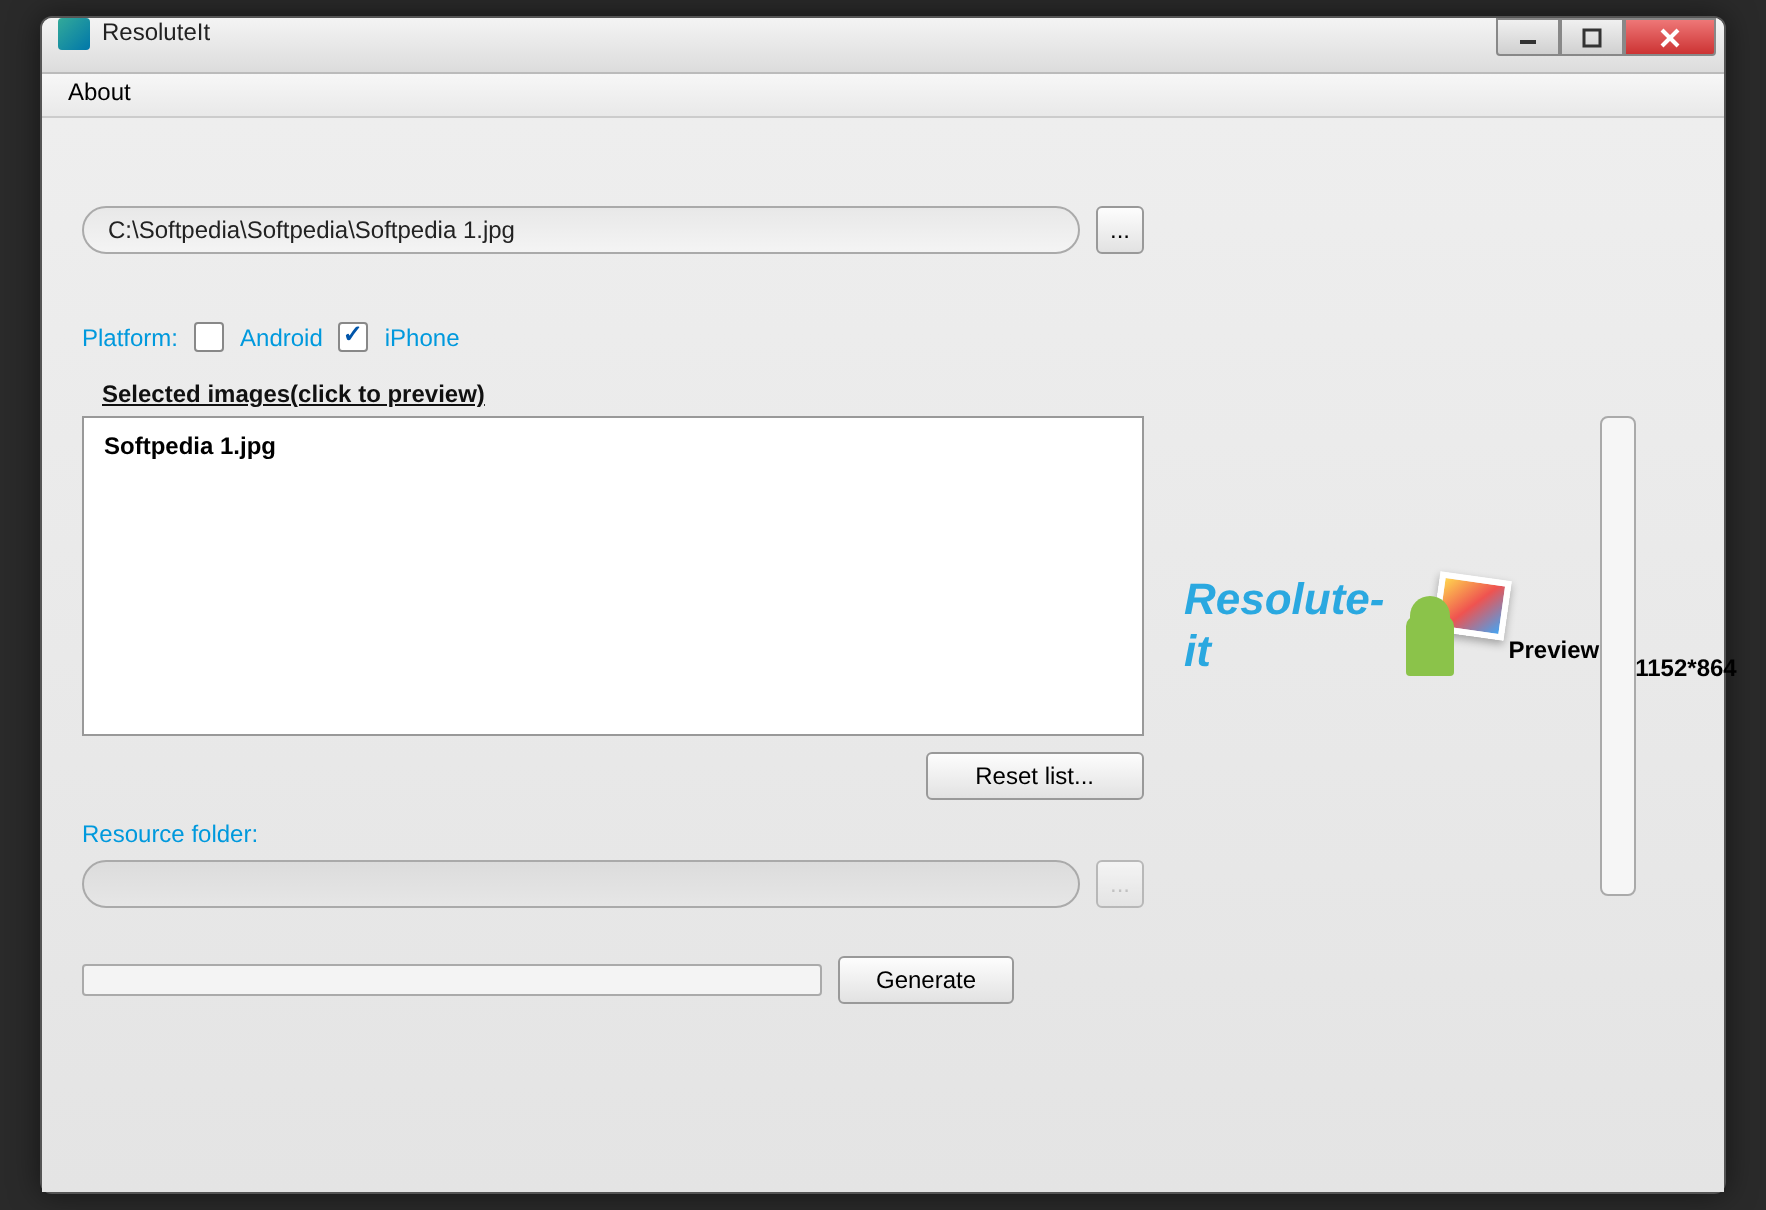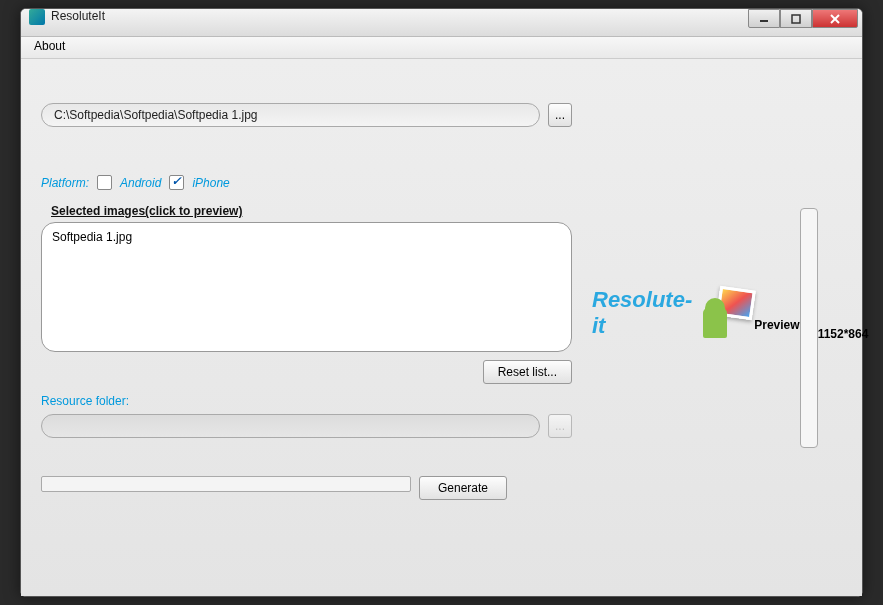--- a/index.html
+++ b/index.html
@@ -67,21 +67,21 @@
     .client {
       flex: 1;
       background: linear-gradient(#eeeeee,#e4e4e4);
       display: flex;
       padding: 18px 20px;
       gap: 20px;
     }
     .left-col { flex: 1; display: flex; flex-direction: column; }
     .right-col { width: 250px; display: flex; flex-direction: row; align-items: center; }
     .label-blue { color: #0099dd; font-size: 12px; margin-bottom: 6px; }
-    .field-row { display: flex; align-items: flex-start; gap: 8px; margin-bottom: 20px; }
+    .field-row { display: flex; align-items: center; gap: 8px; margin-bottom: 6px; }
     .text-input {
       flex: 1;
       height: 24px;
       border: 1px solid #aaa;
       border-radius: 12px;
       background: linear-gradient(#e8e8e8,#f4f4f4);
       padding: 0 12px;
       font-size: 12px;
       color: #222;
     }
@@ -90,36 +90,37 @@
       height: 24px;
       border: 1px solid #999;
       border-radius: 3px;
       background: linear-gradient(#fdfdfd,#e2e2e2);
       padding: 0 10px;
       font-size: 12px;
       display: inline-flex; align-items: center; justify-content: center;
       min-width: 24px;
     }
     .btn.small { min-width: 24px; padding: 0 4px; }
-    .platform-row { display: flex; align-items: center; gap: 8px; margin: 28px 0 10px 0; font-style: italic; }
+    .platform-row { display: flex; align-items: center; gap: 8px; margin: 28px 0 10px 0; }
     .checkbox {
       width: 15px; height: 15px; border: 1px solid #888;
       border-radius: 2px; background: #fff; position: relative;
       display: inline-flex; align-items: center; justify-content: center;
     }
     .checkbox.checked::after {
       content: "✓"; color: #0055aa; font-size: 12px; font-weight: bold;
       position: absolute; top: -2px; left: 1px;
     }
     .group-label { color: #111; font-weight: bold; font-size: 12px; margin: 4px 0 4px 10px; text-decoration: underline; }
     .listbox {
-      width: 100%; height: 130px;
-      border: 1px solid #999; border-radius: 14px;
+      width: 100%; height: 160px;
+      border: 1px solid #999; border-radius: 0;
       background: #fff; padding: 6px 10px;
       font-size: 12px;
+      font-weight: bold;
     }
     .list-item { padding: 1px 0; }
     .row-right { display: flex; justify-content: flex-end; margin-top: 8px; }
     .progress {
       width: 370px; height: 16px; border: 1px solid #aaa;
       border-radius: 2px; background: #f4f4f4;
     }
     .logo-area {
       width: 100%; height: 80px;
       display: flex; align-items: center; justify-content: center;
@@ -219,21 +220,21 @@
         <span class="label-blue" style="margin:0">Android</span>
         <span class="checkbox checked"></span>
         <span class="label-blue" style="margin:0">iPhone</span>
       </div>
 
       <div class="group-label">Selected images(click to preview)</div>
       <div class="listbox">
         <div class="list-item">Softpedia 1.jpg</div>
       </div>
       <div class="row-right">
-        <button class="btn" style="padding:0 14px">Reset list...</button>
+        <button class="btn" style="padding:0 24px">Reset list...</button>
       </div>
 
       <div class="spacer-10"></div>
       <div class="label-blue">Resource folder:</div>
       <div class="field-row">
         <input class="text-input disabled" type="text" disabled="" value="" style="">
         <button class="btn small" disabled="" style="opacity:.6">...</button>
       </div>
 
       <div class="field-row" style="margin-top:18px">

